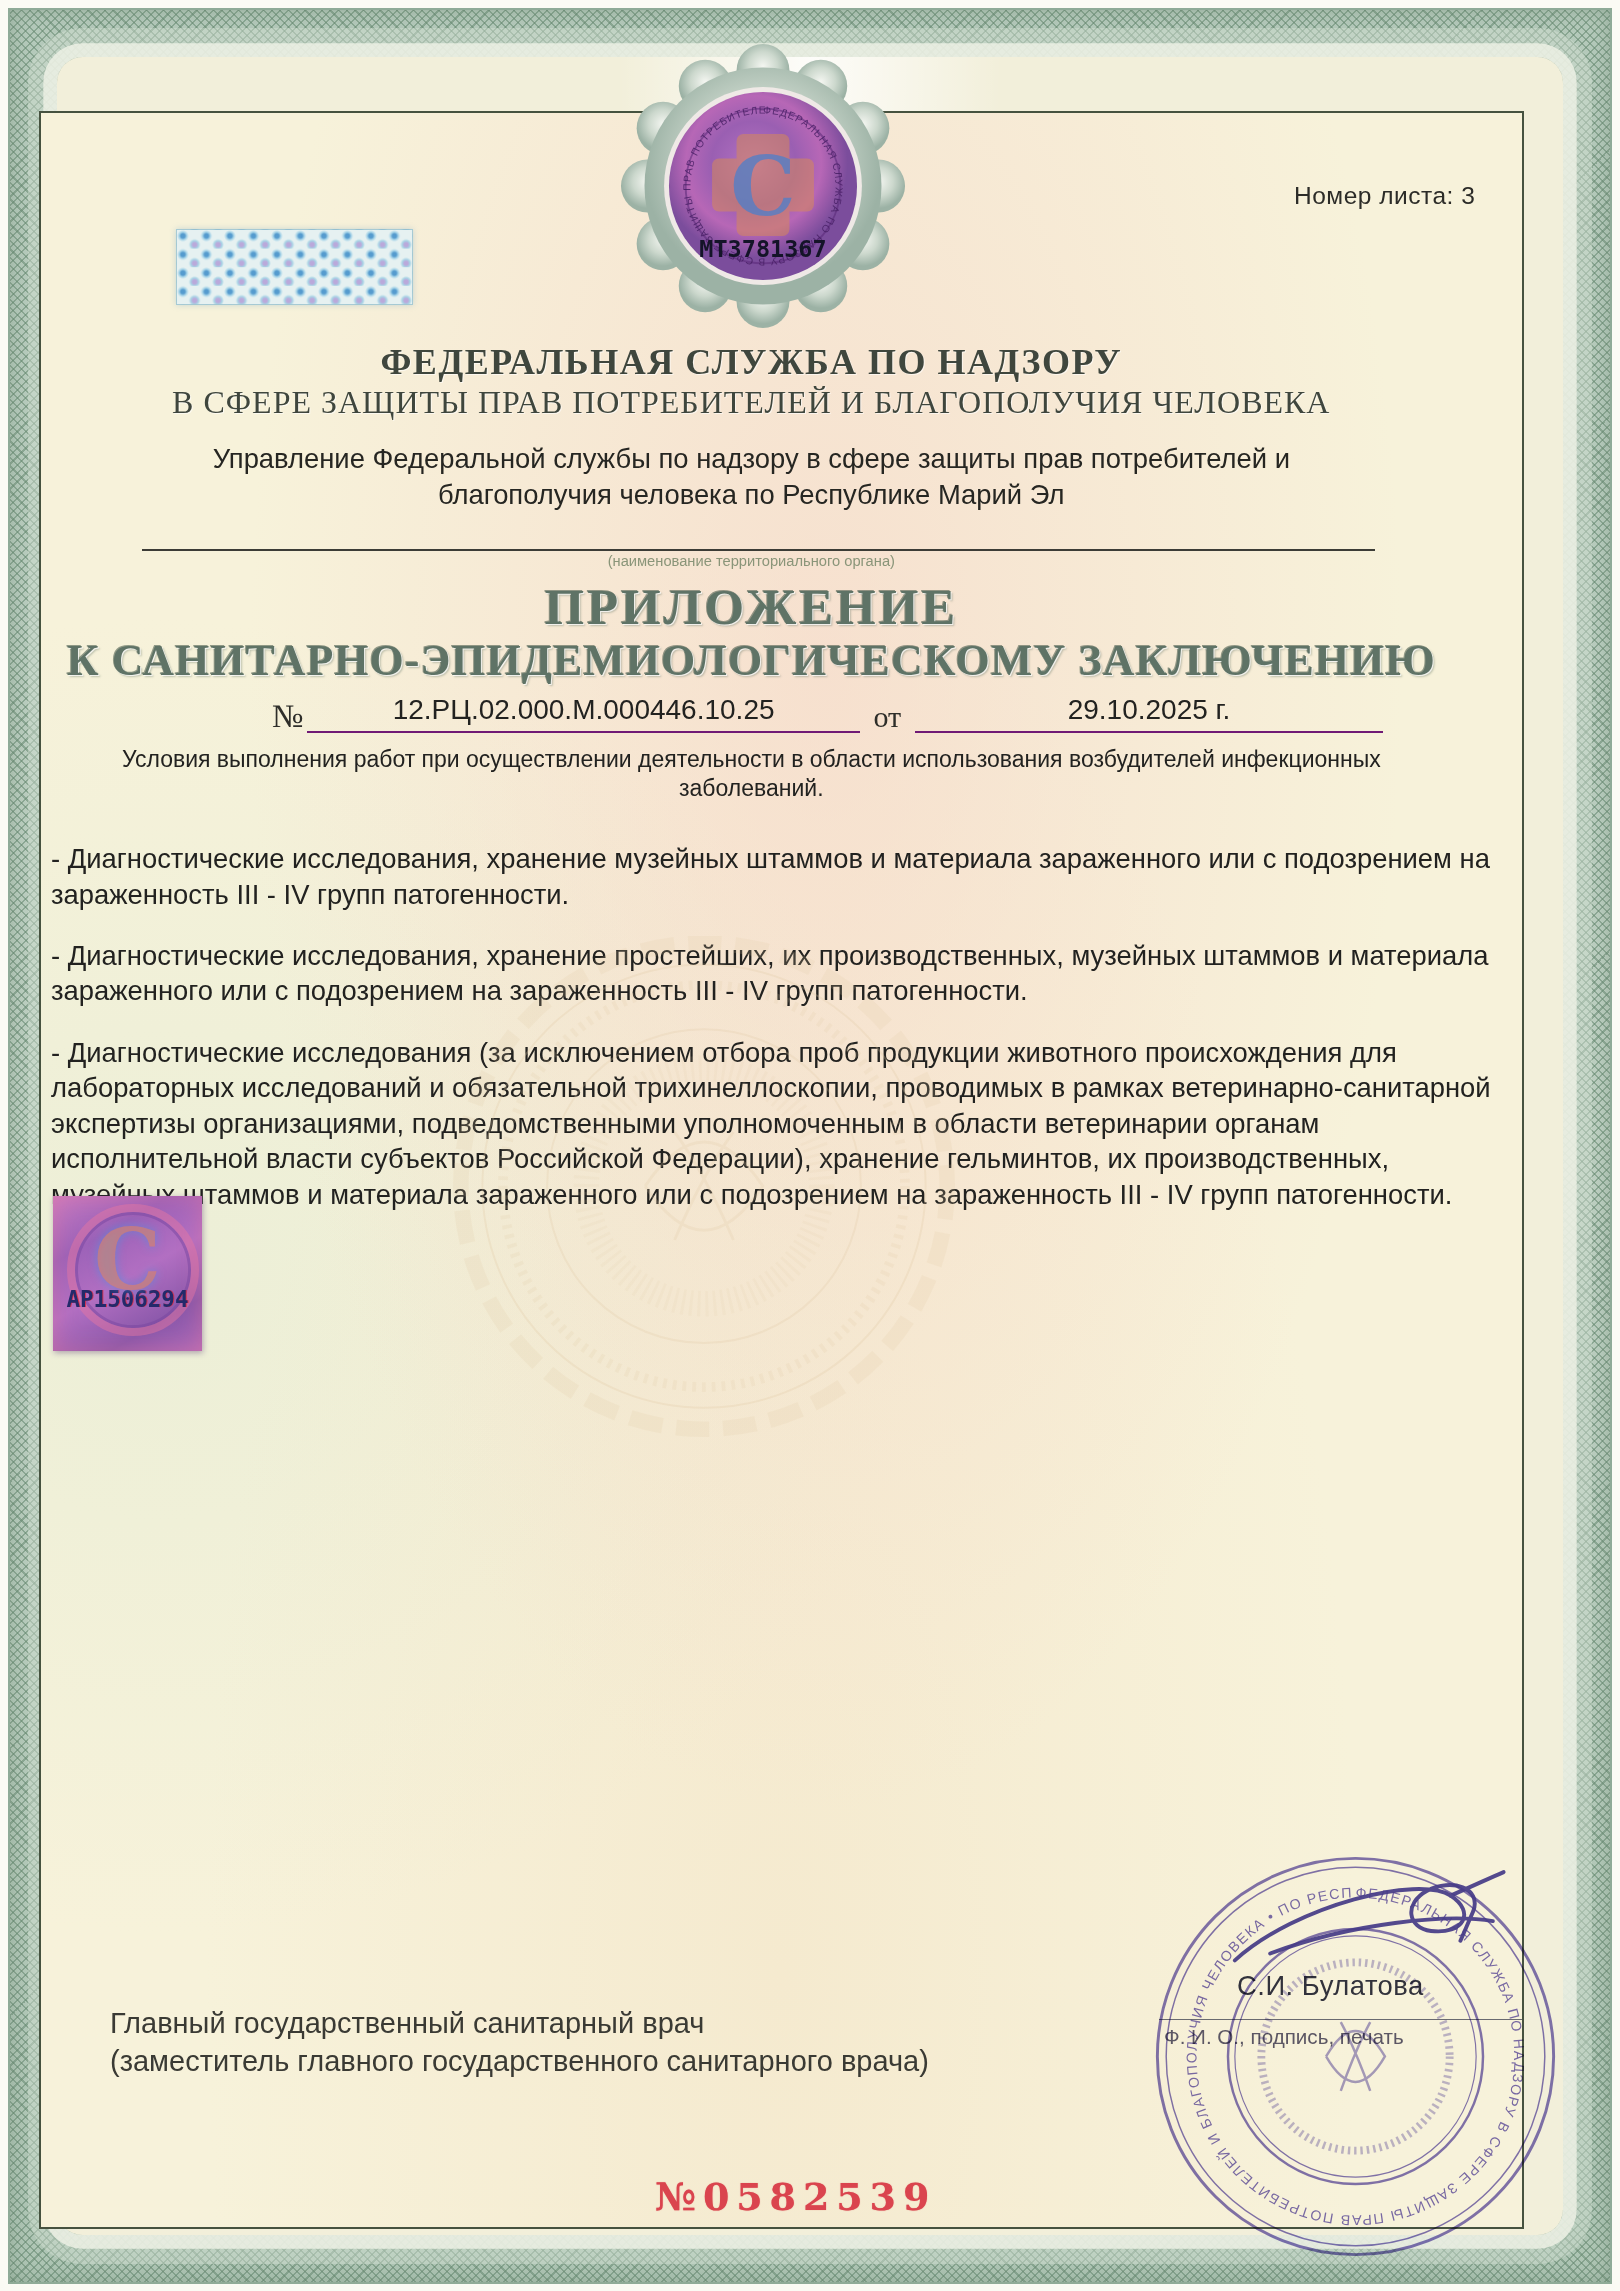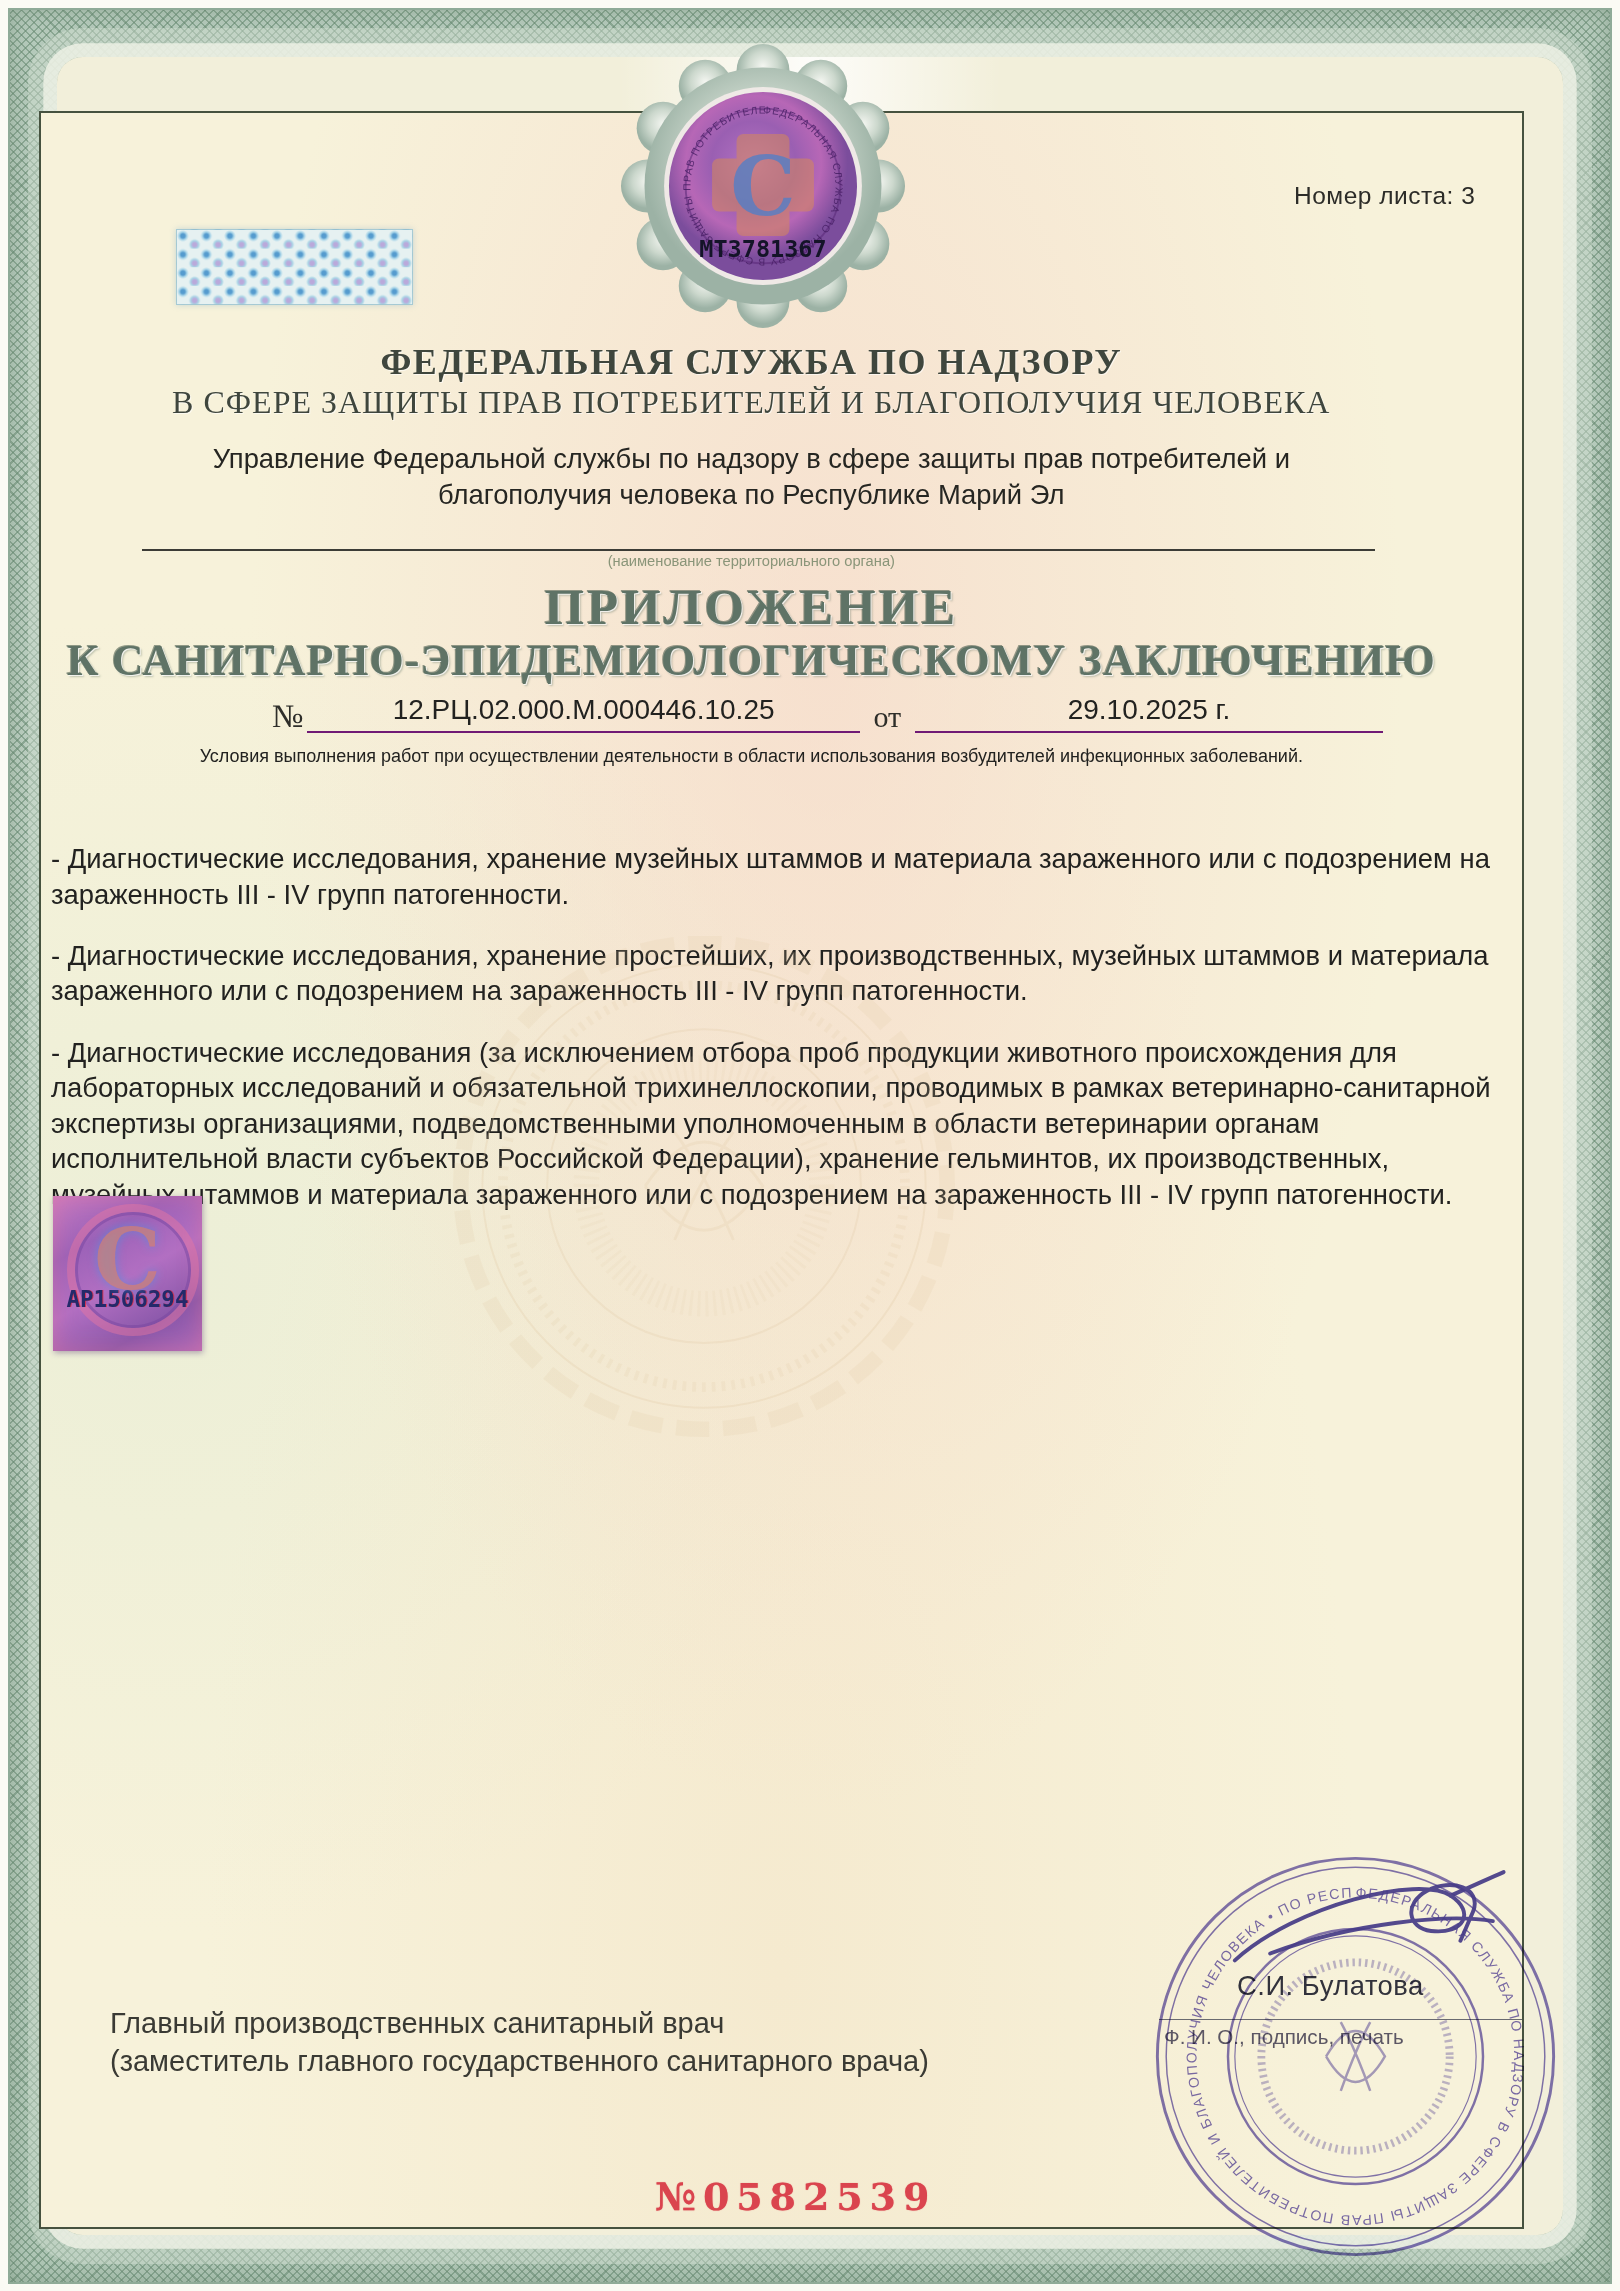--- a/index.html
+++ b/index.html
@@ -82,21 +82,21 @@
   .title2{top:635px;font-family:"Liberation Serif",serif;font-weight:bold;font-size:44px;color:#5f7366;letter-spacing:1px;
     text-shadow:1px 1px 0 rgba(255,255,255,.75), -1px -1px 0 rgba(60,80,66,.55), 2px 2px 2px rgba(90,110,95,.35);}
   .number-row{
     position:absolute;left:272px;right:237px;top:690px;display:flex;align-items:flex-end;
   }
   .no-sign{font-family:"Liberation Serif",serif;font-size:33px;color:#2e2e2a;padding-right:3.9px;line-height:1;}
   .ot-label{font-family:"Liberation Serif",serif;font-size:30px;color:#2e2e2a;padding:0 13.7px;line-height:1.1;}
   .u-line{border-bottom:2px solid #701a75;text-align:center;font-size:28px;color:#222220;line-height:1.45;}
   .fill-a{flex:1.18;}
   .fill-b{flex:1;}
-  .subject{top:745px;font-size:18px;color:#222220;line-height:1.28;padding:0 45px;}
+  .subject{top:745px;font-size:23px;color:#222220;line-height:1.28;padding:0 45px;}
   .conditions{
     position:absolute;left:51px;top:841px;width:1462px;
     font-size:27.4px;color:#222220;line-height:1.3;
   }
   .conditions p{margin:0 0 25.5px 0;}
   
   .watermark{position:absolute;left:351px;top:936px;opacity:.5;}
   
   .position1{position:absolute;left:110px;top:2007px;font-size:29px;color:#3a3a34;}
   .position2{position:absolute;left:110px;top:2045px;font-size:29px;color:#3a3a34;}
@@ -201,21 +201,21 @@
     <g fill="none" stroke="#e0c8a4">
       <circle cx="360" cy="255" r="248" stroke-width="16" stroke-dasharray="34 14" opacity=".35"></circle>
       <circle cx="360" cy="255" r="226" stroke-width="2" opacity=".55"></circle>
       <circle cx="360" cy="255" r="205" stroke-width="10" stroke-dasharray="4 6" opacity=".35"></circle>
       <circle cx="360" cy="255" r="160" stroke-width="2" opacity=".5"></circle>
       <circle cx="360" cy="255" r="120" stroke-width="26" stroke-dasharray="3 5" opacity=".25"></circle>
       <path d="M300,255 q60,-90 120,0 q-60,90 -120,0 M330,200 q30,40 60,110 M390,200 q-30,40 -60,110" stroke-width="3" opacity=".45"></path>
     </g>
   </svg>
 
-  <div class="position1">Главный производственных санитарный врач</div>
+  <div class="position1">Главный государственный санитарный врач</div>
   <div class="position2">(заместитель главного государственного санитарного врача)</div>
   <div class="sig-name">С.И. Булатова</div>
   <div class="sig-rule"></div>
   <div class="sig-caption">Ф. И. О., подпись, печать</div>
 
   <svg class="stamp" width="461" height="469" viewBox="0 0 470 478">
     <g fill="none" stroke="#6e5fb7" opacity=".85">
       <circle cx="235" cy="240" r="202" stroke-width="3"></circle>
       <circle cx="235" cy="240" r="193" stroke-width="1.5"></circle>
       <circle cx="235" cy="240" r="130" stroke-width="2.5"></circle>

